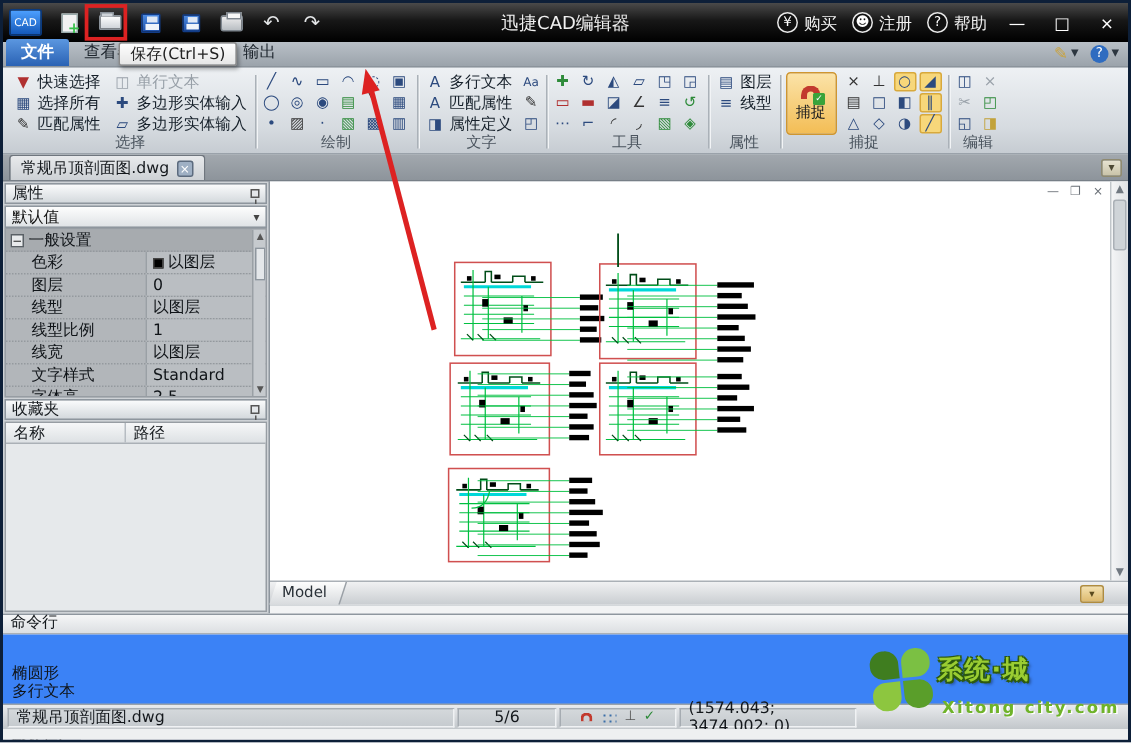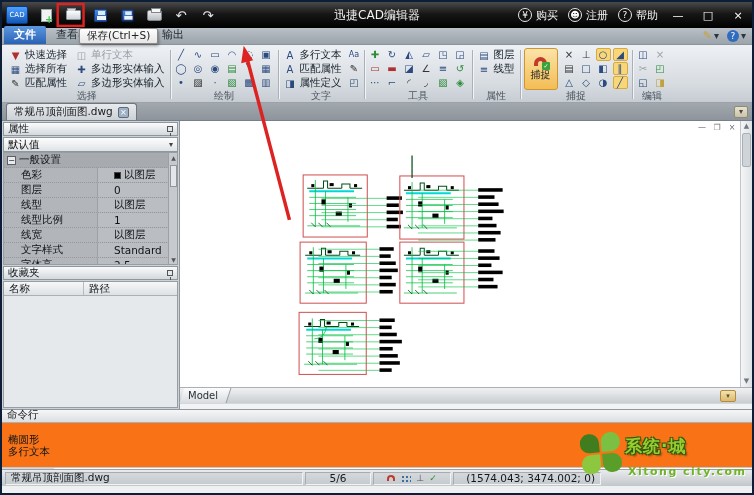--- a/index.html
+++ b/index.html
@@ -72,21 +72,21 @@
   .phead{height:14px;background:linear-gradient(#fafbfc,#d4d9dd);border:1px solid #8e969e;display:flex;align-items:center;justify-content:space-between;padding:0 4px;font-size:10.5px;color:#14181c;margin:1px}
   .pin{width:6px;height:6px;border:1px solid #555;background:#e4e7ea;position:relative;cursor:pointer}
   .pin::after{content:"";position:absolute;left:2px;top:6px;width:1px;height:3px;background:#555}
   .preset{height:15px;margin:0 1px;background:linear-gradient(#fdfdfd,#dfe3e6);border:1px solid #8e969e;display:flex;align-items:center;justify-content:space-between;padding:0 4px;font-size:10.5px;color:#111;cursor:pointer}
   .preset .dd{font-size:8px;color:#444}
   .propgrid{height:113px;margin:0 1px;background:#b2b6ba;border:1px solid #979da3;position:relative;overflow:hidden;font-size:10.5px;color:#101418}
   .prow{display:flex;align-items:center;height:15px;border-bottom:1px dotted #94999e;padding-left:17px}
   .prow.group{padding-left:3px;background:#a7abaf;font-size:10.5px}
   .minusbox{width:9px;height:9px;border:1px solid #5a6066;background:#e8eaec;font-size:8px;line-height:7px;text-align:center;margin-right:3px;color:#222}
   .plabel{width:76px}
-  .pval{flex:1;border-left:1px solid #9aa0a5;padding-left:16px;display:flex;align-items:center;gap:3px;background:#babec2;height:100%}
+  .pval{flex:1;border-left:1px solid #9aa0a5;padding-left:4px;display:flex;align-items:center;gap:3px;background:#babec2;height:100%}
   .swatch{width:7px;height:7px;background:#000;border:1px solid #444}
   .pscroll{position:absolute;right:0;top:0;bottom:0;width:9px;background:#c6cace;border-left:1px solid #9aa0a5}
   .pscroll .thumb{position:absolute;top:12px;left:1px;width:7px;height:22px;background:#e4e7ea;border:1px solid #8e969e}
   .pscroll .arr{position:absolute;left:0;width:9px;height:9px;font-size:6px;text-align:center;line-height:9px;color:#555;cursor:pointer}
   .favbody{flex:1;margin:0 1px 1px;background:#e6e9eb;border:1px solid #979da3;display:flex;flex-direction:column}
   .favcols{display:flex;height:14px;background:linear-gradient(#f6f7f8,#dde1e4);border-bottom:1px solid #aab0b6;font-size:10.5px;color:#14181c}
   .favcols .c1{width:80px;padding-left:5px;border-right:1px solid #b6bcc2}
   .favcols .c2{flex:1;padding-left:5px}
 
   .canvaswrap{flex:1;display:flex;flex-direction:column;min-width:0;background:#fff}
@@ -99,32 +99,32 @@
   .drawing{position:absolute;inset:0}
   .modelbar{height:16px;flex:0 0 16px;background:linear-gradient(#f0f1f2,#c9cdd1);border-top:1px solid #aab0b6;display:flex;align-items:center;position:relative}
   .modeltab{height:15px;padding:0 10px 0 6px;background:linear-gradient(#fdfdfd,#d8dbde);border-right:1px solid #9aa0a6;transform:skewX(-18deg);margin-left:2px;display:flex;align-items:center;cursor:pointer}
   .modeltab span{transform:skewX(18deg);font-size:10px;color:#2a3138}
   .mb-dd{position:absolute;right:16px;top:2px;width:16px;height:12px;background:linear-gradient(#f3e1b0,#ddba6e);border:1px solid #b08c3e;border-radius:2px;font-size:7px;color:#5a4a1e;text-align:center;line-height:10px;cursor:pointer}
   .hscroll{height:6px;flex:0 0 6px;background:#f2f3f4;border-top:1px solid #d4d8db}
 
   
   .cmdpanel{height:60px;flex:0 0 60px;display:flex;flex-direction:column;border-top:1px solid #8e969e;background:#fff}
   .cmdhead{height:13px;background:linear-gradient(#f5f6f7,#dcdfe2);border-bottom:1px solid #aab0b6;font-size:10.5px;color:#14181c;padding-left:5px;display:flex;align-items:flex-end}
-  .cmdhist{flex:1;background:#f97316;font-size:10.5px;color:#101418;padding:10px 6px;line-height:12px}
+  .cmdhist{flex:1;background:#3b82f6;font-size:10.5px;color:#101418;padding:20px 6px;line-height:12px}
   .cmdinputrow{height:15px;display:flex;border-top:1px solid #c4c9cd}
   .cmdlabel{width:52px;background:#d6dade;font-size:10.5px;color:#14181c;padding-left:5px;display:flex;align-items:center}
   .cmdinput{flex:1;border:none;outline:none;background:#fff;font-size:10.5px;padding:0 4px}
 
   
   .statusbar{height:17px;flex:0 0 17px;background:linear-gradient(#e9ebed,#c2c7cb);display:flex;align-items:center;gap:2px;padding:1px 3px;font-size:10.5px;color:#14181c;border-top:1px solid #9aa2aa}
   .scell{height:13px;display:flex;align-items:center;border:1px solid #a6acb2;border-right-color:#f0f2f4;border-bottom-color:#f0f2f4;background:linear-gradient(#d4d8db,#c6cbcf);padding:0 5px}
   .scell.file{width:298px}
   .scell.page{width:66px;justify-content:center}
   .scell.icons{width:78px;gap:5px;justify-content:center}
-  .scell.coords{width:148px;justify-content:flex-end}
+  .scell.coords{width:118px;justify-content:flex-start}
   .mini-magnet{width:8px;height:6px;border:2.5px solid #c23a2e;border-bottom:none;border-radius:5px 5px 0 0}
   .griddots{width:11px;height:9px;background-image:radial-gradient(#3a6ea8 .8px,transparent 1px);background-size:4px 4px;background-position:1px 1px}
   .sic{font-size:9px;color:#555}
   .sic.green{color:#2e8b3a}
   .bottomstrip{flex:0 0 7px;background:#eef0f1}
 
   
   .annot{position:absolute;inset:0;z-index:100;pointer-events:none}
   .watermark{position:absolute;right:3px;bottom:6px;width:168px;height:54px;z-index:90;pointer-events:none}
   .wm-flag{position:absolute;left:0;top:0;width:42px;height:42px;transform:rotate(-6deg);display:grid;grid-template-columns:19px 19px;grid-template-rows:19px 19px;gap:2px}

